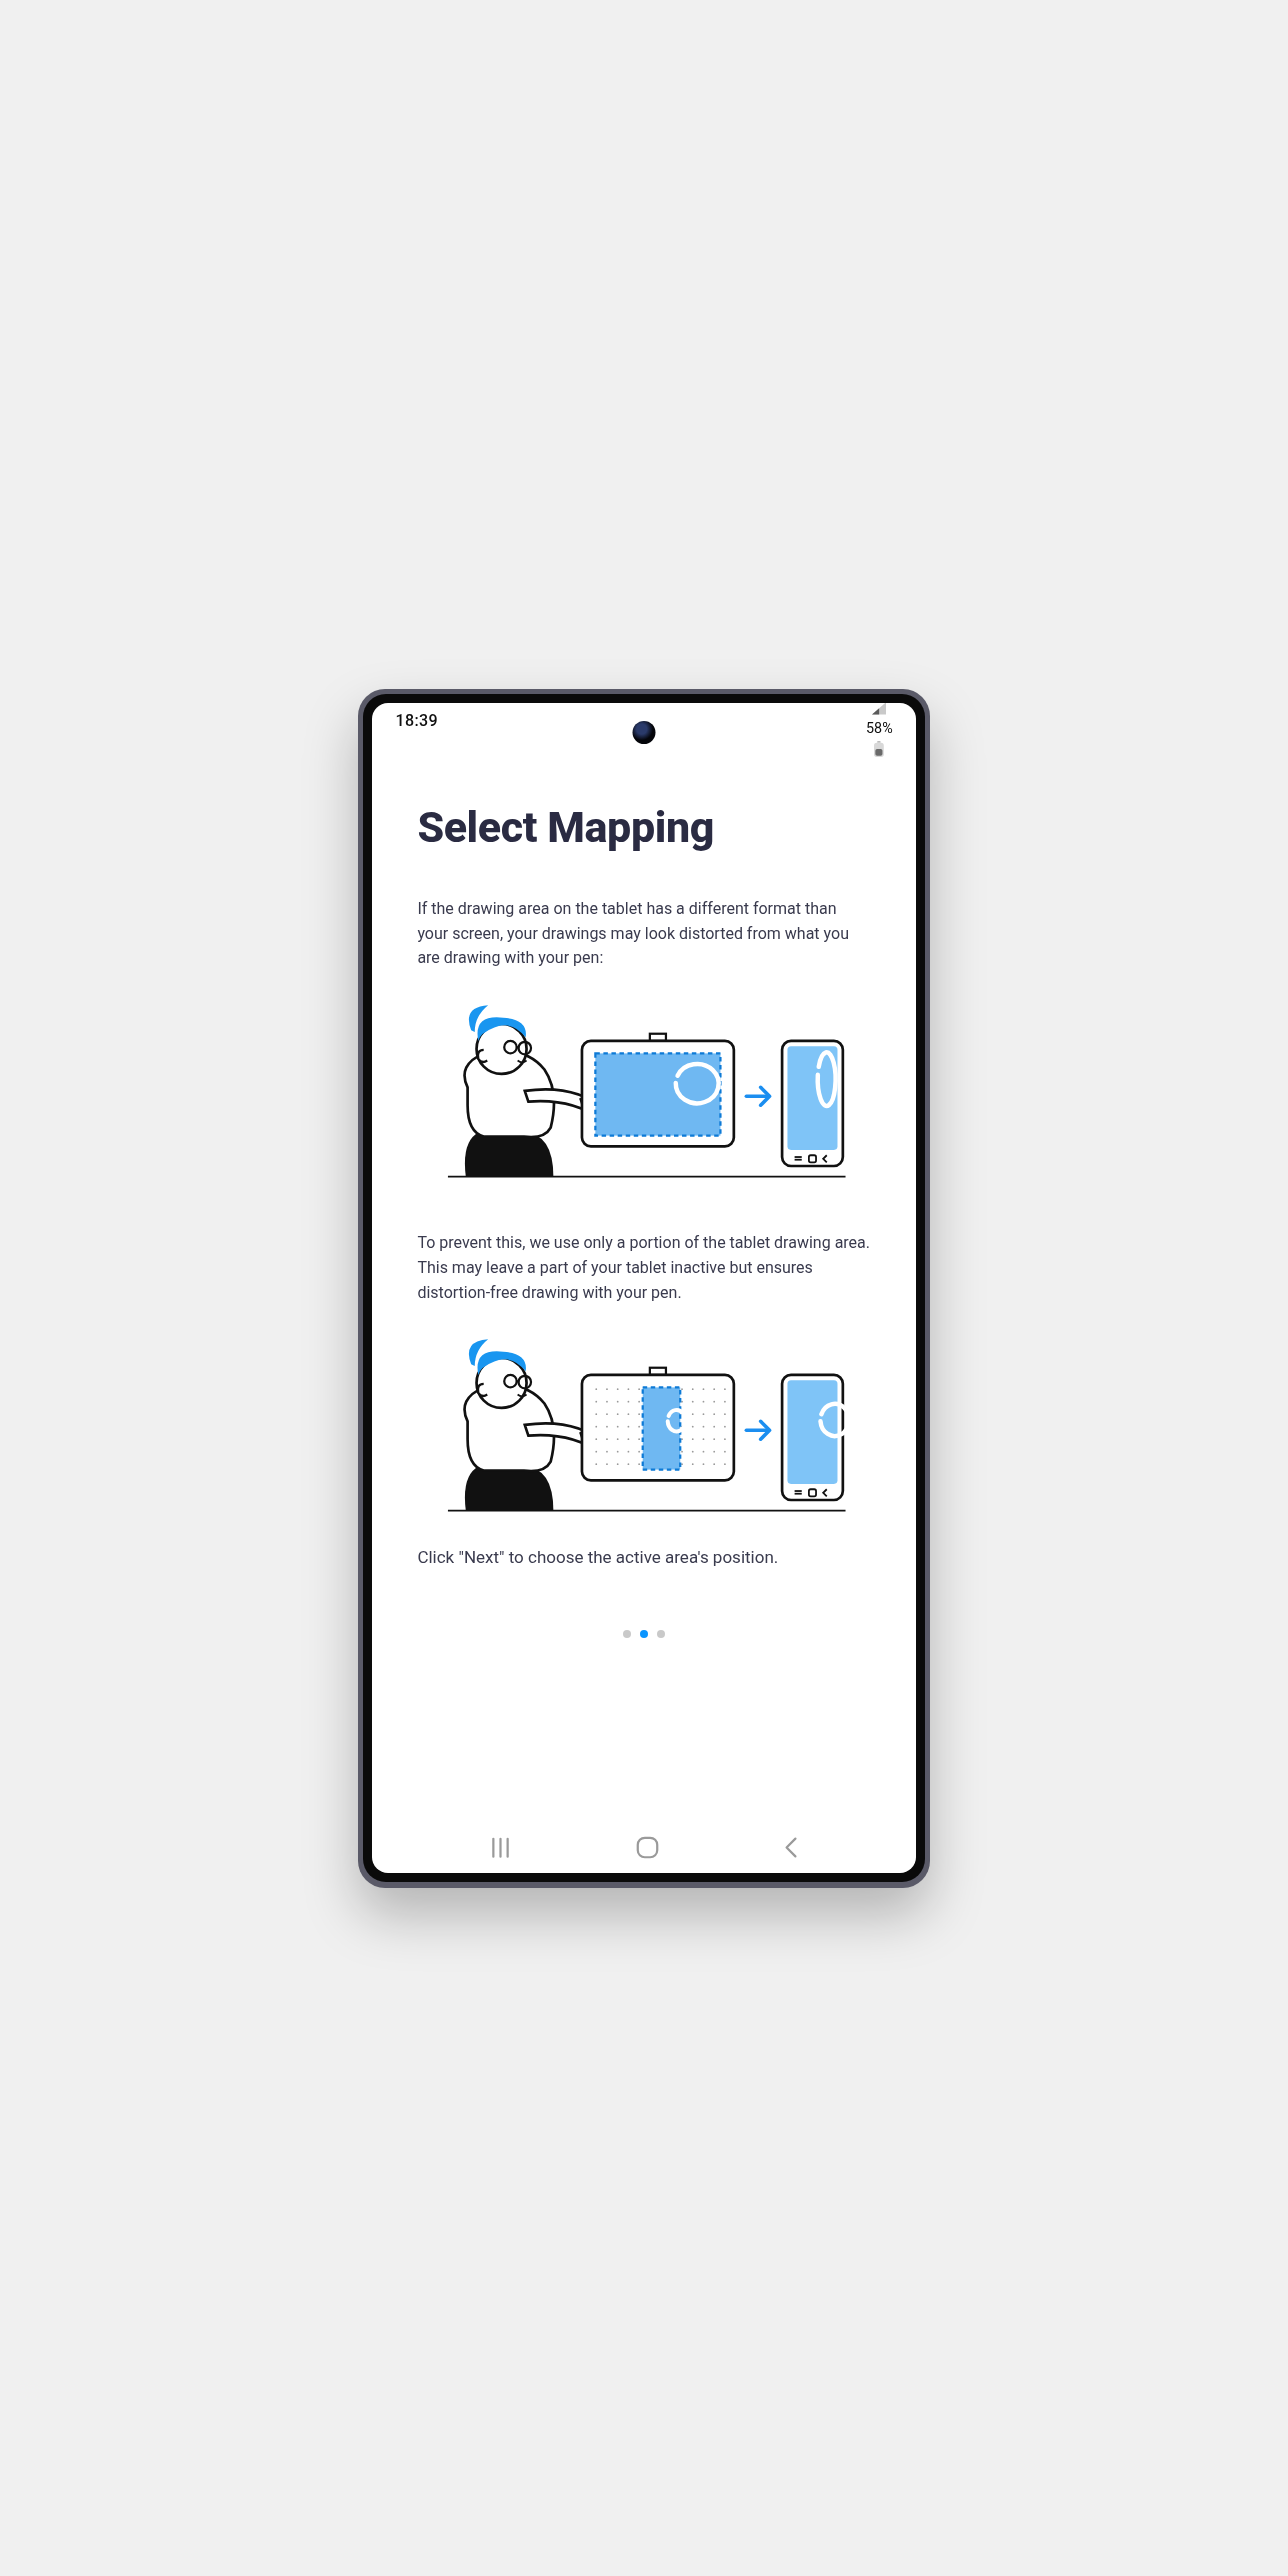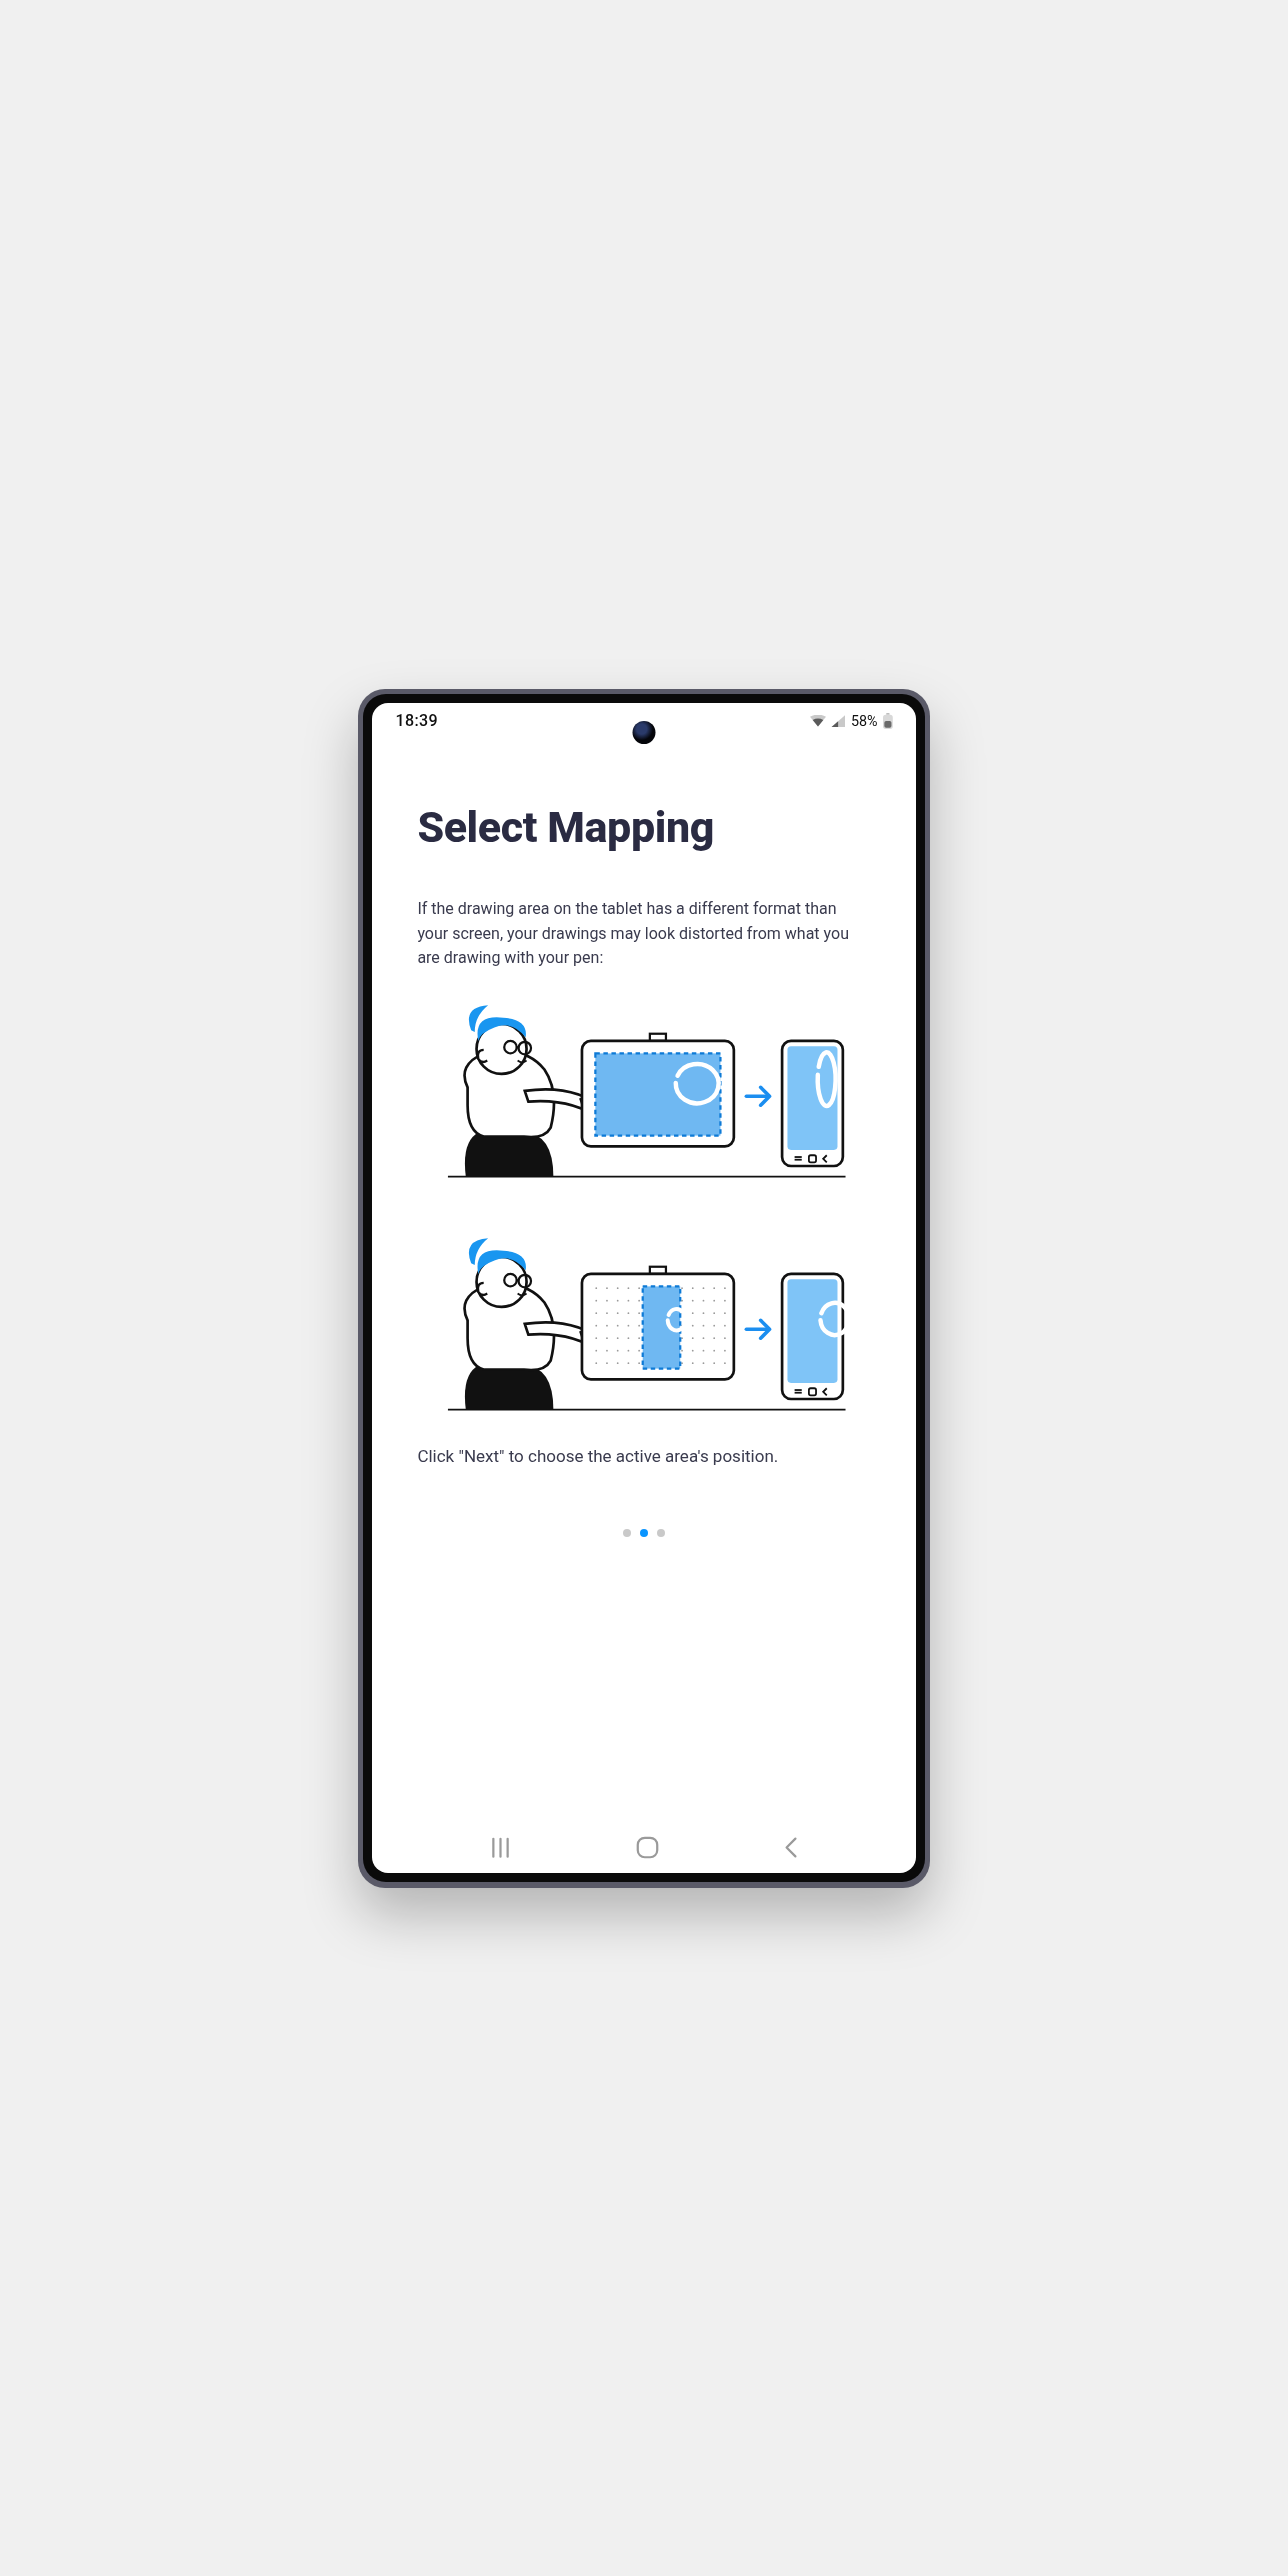--- a/index.html
+++ b/index.html
@@ -49,21 +49,21 @@
     display: flex;
     align-items: center;
     justify-content: space-between;
     padding: 0 23px;
     font-size: 16px;
     color: #111;
     position: relative;
     z-index: 2;
   }
   .status-left { font-weight: 500; letter-spacing: 0.4px; }
-  .status-right { display: flex; align-items: center; gap: 5.4px; font-size: 14.3px; }
+  .status-right { display: flex; align-items: center; gap: 5.4px; font-size: 14.3px; flex-direction: column; }
   .status-right svg { display: block; }
   .content {
     padding: 63px 45px 0 45px;
   }
   .title {
     font-size: 43px;
     font-weight: 800;
     color: #2a2b42;
     text-align: left;
     letter-spacing: -0.4px;
@@ -206,20 +206,21 @@
               <g stroke="#111" stroke-width="2" fill="none">
                 <line x1="398" y1="178" x2="406" y2="178"></line>
                   <line x1="398" y1="181" x2="406" y2="181"></line>
                 <rect x="414" y="176" width="8" height="8" rx="2"></rect>
                 <polyline points="434,176 430,180 434,184"></polyline>
               </g>
             </g>
           </svg>
         </div>
 
+        <p class="body-text">To prevent this, we use only a portion of the tablet drawing area. This may leave a part of your tablet inactive but ensures distortion-free drawing with your pen.</p>
 
         
         <div class="illus-wrap" style="margin-bottom:27px;">
           <svg viewBox="0 0 460 210">
             <line x1="10" y1="200" x2="455" y2="200" stroke="#111" stroke-width="2"></line>
 
             <g>
               <path d="M30 200 Q25 160 45 150 L95 150 Q128 152 128 200 Z" fill="#111"></path>
               <path d="M32 100 Q20 75 50 62 Q95 52 118 80 Q135 105 125 145 Q118 158 95 155 L50 155 Q32 150 32 120 Z" fill="#fff" stroke="#111" stroke-width="3"></path>
               <path d="M96 104 Q152 96 186 125 L182 136 Q148 112 100 116 Z" fill="#fff" stroke="#111" stroke-width="3"></path>

